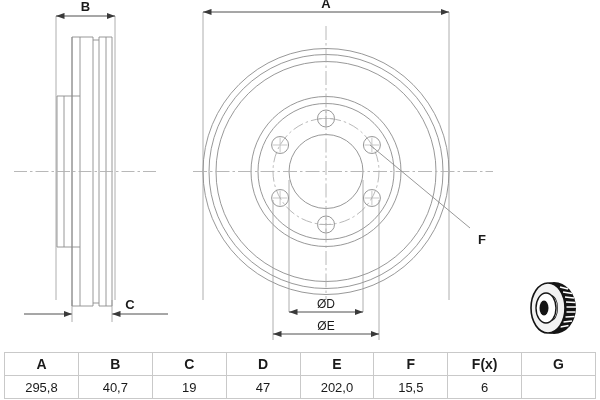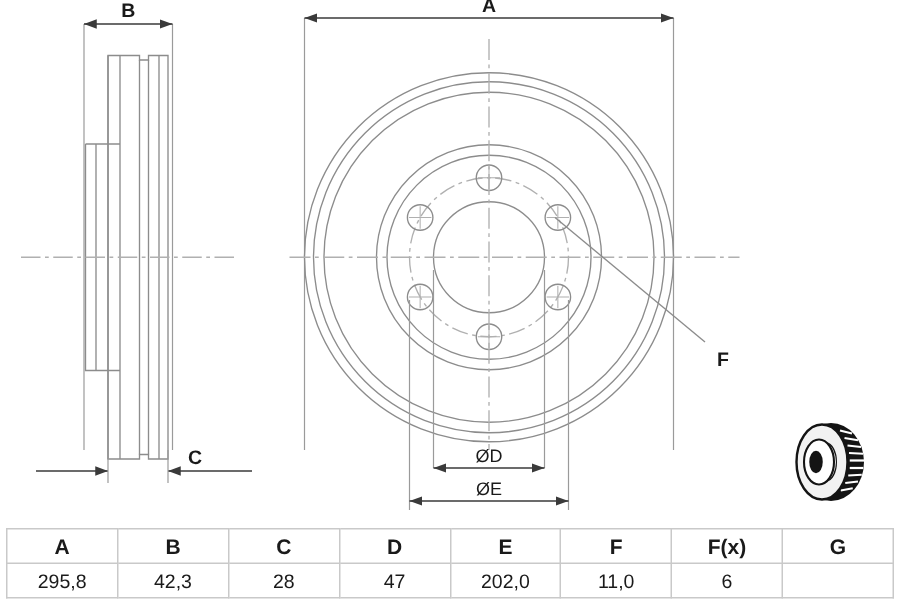--- a/index.html
+++ b/index.html
@@ -237,25 +237,25 @@
           <th>D</th>
           <th>E</th>
           <th>F</th>
           <th>F(x)</th>
           <th>G</th>
         </tr>
       </thead>
       <tbody>
         <tr>
           <td>295,8</td>
-          <td>42,3</td>
-          <td>28</td>
+          <td>40,7</td>
+          <td>19</td>
           <td>47</td>
           <td>202,0</td>
-          <td>11,0</td>
+          <td>15,5</td>
           <td>6</td>
           <td></td>
         </tr>
       </tbody>
     </table>
   </div>
 
 </div>
 
 </body></html>

